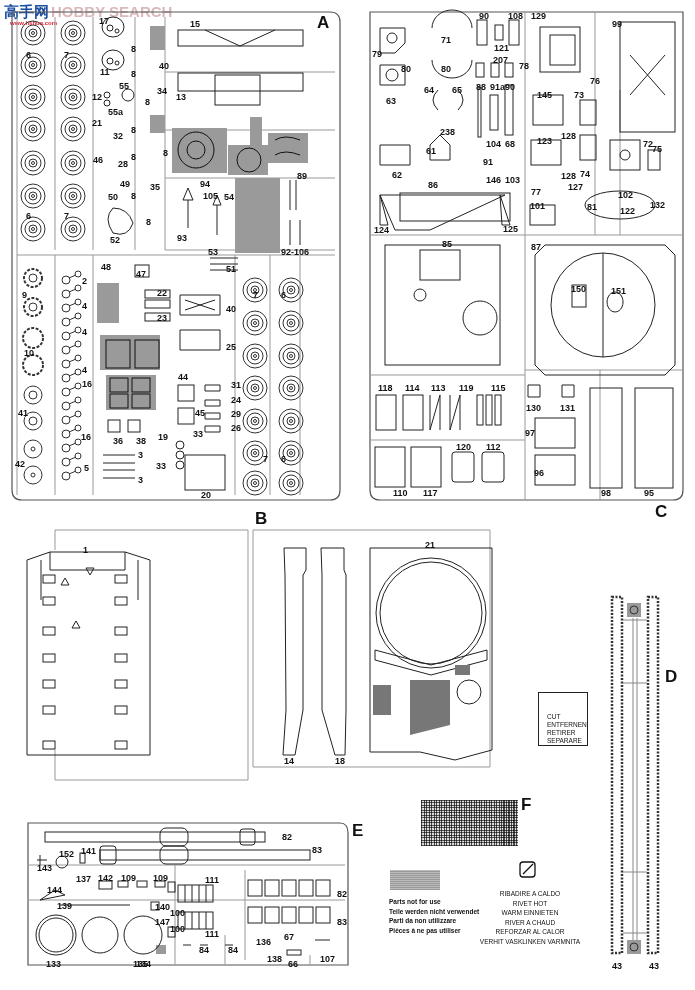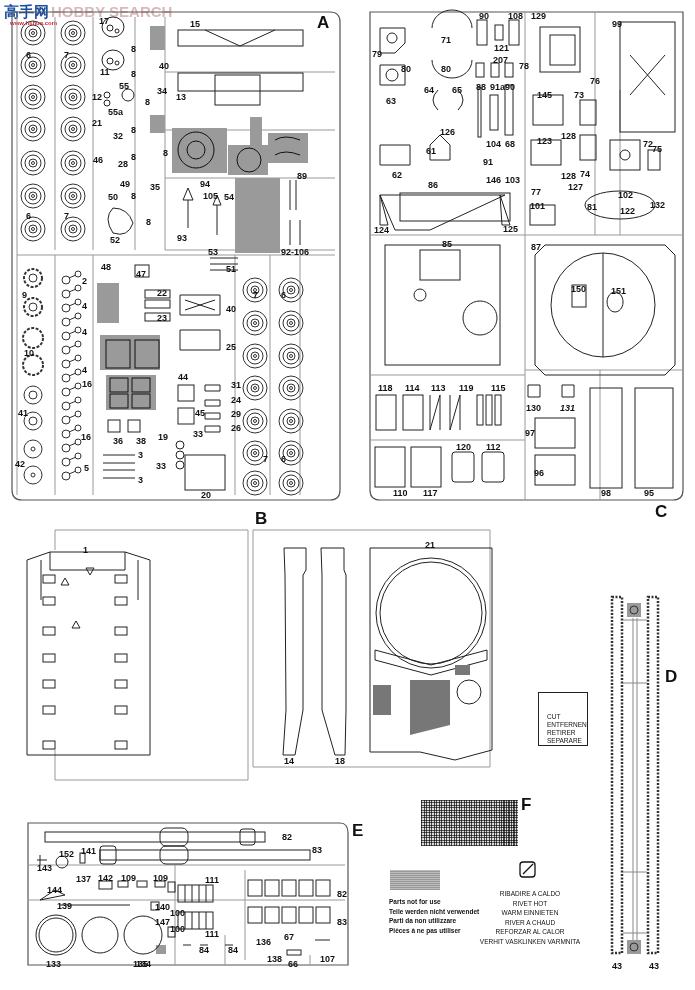--- a/index.html
+++ b/index.html
@@ -442,21 +442,21 @@
     <div class="lbl" style="left: 441px; top: 65px;">80</div>
     <div class="lbl" style="left: 590px; top: 77px;">76</div>
     <div class="lbl" style="left: 424px; top: 86px;">64</div>
     <div class="lbl" style="left: 452px; top: 86px;">65</div>
     <div class="lbl" style="left: 476px; top: 83px;">88</div>
     <div class="lbl" style="left: 490px; top: 83px;">91a</div>
     <div class="lbl" style="left: 505px; top: 83px;">90</div>
     <div class="lbl" style="left: 537px; top: 91px;">145</div>
     <div class="lbl" style="left: 574px; top: 91px;">73</div>
     <div class="lbl" style="left: 386px; top: 97px;">63</div>
-    <div class="lbl" style="left: 440px; top: 128px;">126</div>
+    <div class="lbl" style="left: 440px; top: 128px;">238</div>
     <div class="lbl" style="left: 486px; top: 140px;">104</div>
     <div class="lbl" style="left: 505px; top: 140px;">68</div>
     <div class="lbl" style="left: 537px; top: 137px;">123</div>
     <div class="lbl" style="left: 561px; top: 132px;">128</div>
     <div class="lbl" style="left: 643px; top: 140px;">72</div>
     <div class="lbl" style="left: 652px; top: 145px;">75</div>
     <div class="lbl" style="left: 426px; top: 147px;">61</div>
     <div class="lbl" style="left: 483px; top: 158px;">91</div>
     <div class="lbl" style="left: 392px; top: 171px;">62</div>
     <div class="lbl" style="left: 561px; top: 172px;">128</div>
@@ -476,21 +476,21 @@
     <div class="lbl" style="left: 442px; top: 240px;">85</div>
     <div class="lbl" style="left: 531px; top: 243px;">87</div>
     <div class="lbl" style="left: 571px; top: 285px;">150</div>
     <div class="lbl" style="left: 611px; top: 287px;">151</div>
     <div class="lbl" style="left: 378px; top: 384px;">118</div>
     <div class="lbl" style="left: 405px; top: 384px;">114</div>
     <div class="lbl" style="left: 431px; top: 384px;">113</div>
     <div class="lbl" style="left: 459px; top: 384px;">119</div>
     <div class="lbl" style="left: 491px; top: 384px;">115</div>
     <div class="lbl" style="left: 526px; top: 404px;">130</div>
-    <div class="lbl" style="left: 560px; top: 404px; font-style: italic;">131</div>
+    <div class="lbl" style="left: 560px; top: 404px;">131</div>
     <div class="lbl" style="left: 525px; top: 429px;">97</div>
     <div class="lbl" style="left: 456px; top: 443px;">120</div>
     <div class="lbl" style="left: 486px; top: 443px;">112</div>
     <div class="lbl" style="left: 534px; top: 469px;">96</div>
     <div class="lbl" style="left: 393px; top: 489px;">110</div>
     <div class="lbl" style="left: 423px; top: 489px;">117</div>
     <div class="lbl" style="left: 601px; top: 489px;">98</div>
     <div class="lbl" style="left: 644px; top: 489px;">95</div>
     <div class="lbl" style="left: 612px; top: 962px;">43</div>
     <div class="lbl" style="left: 649px; top: 962px;">43</div>

